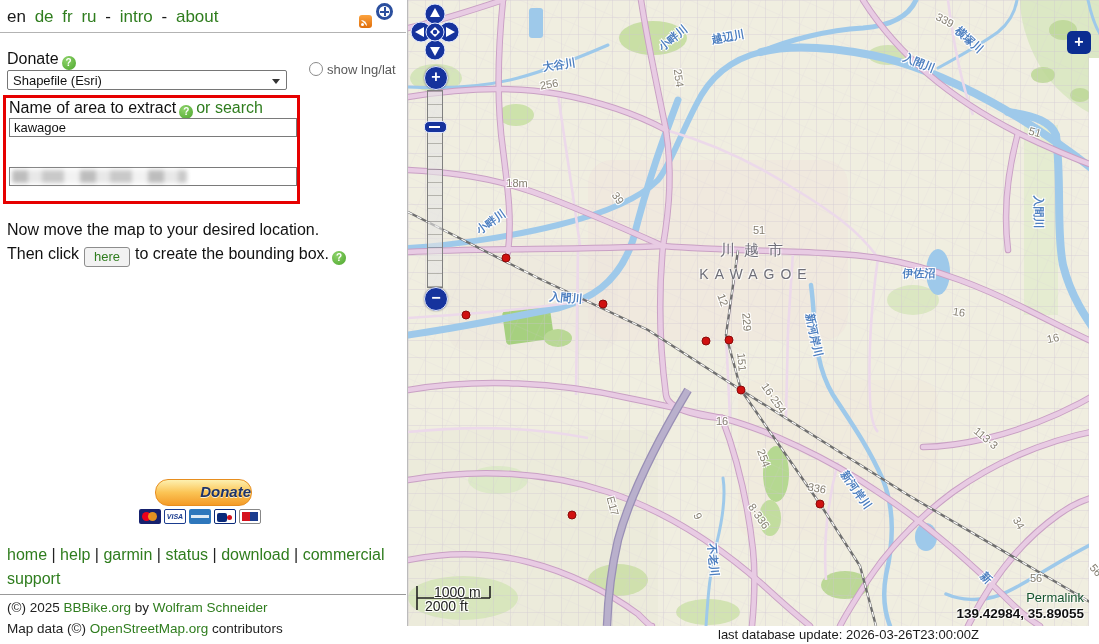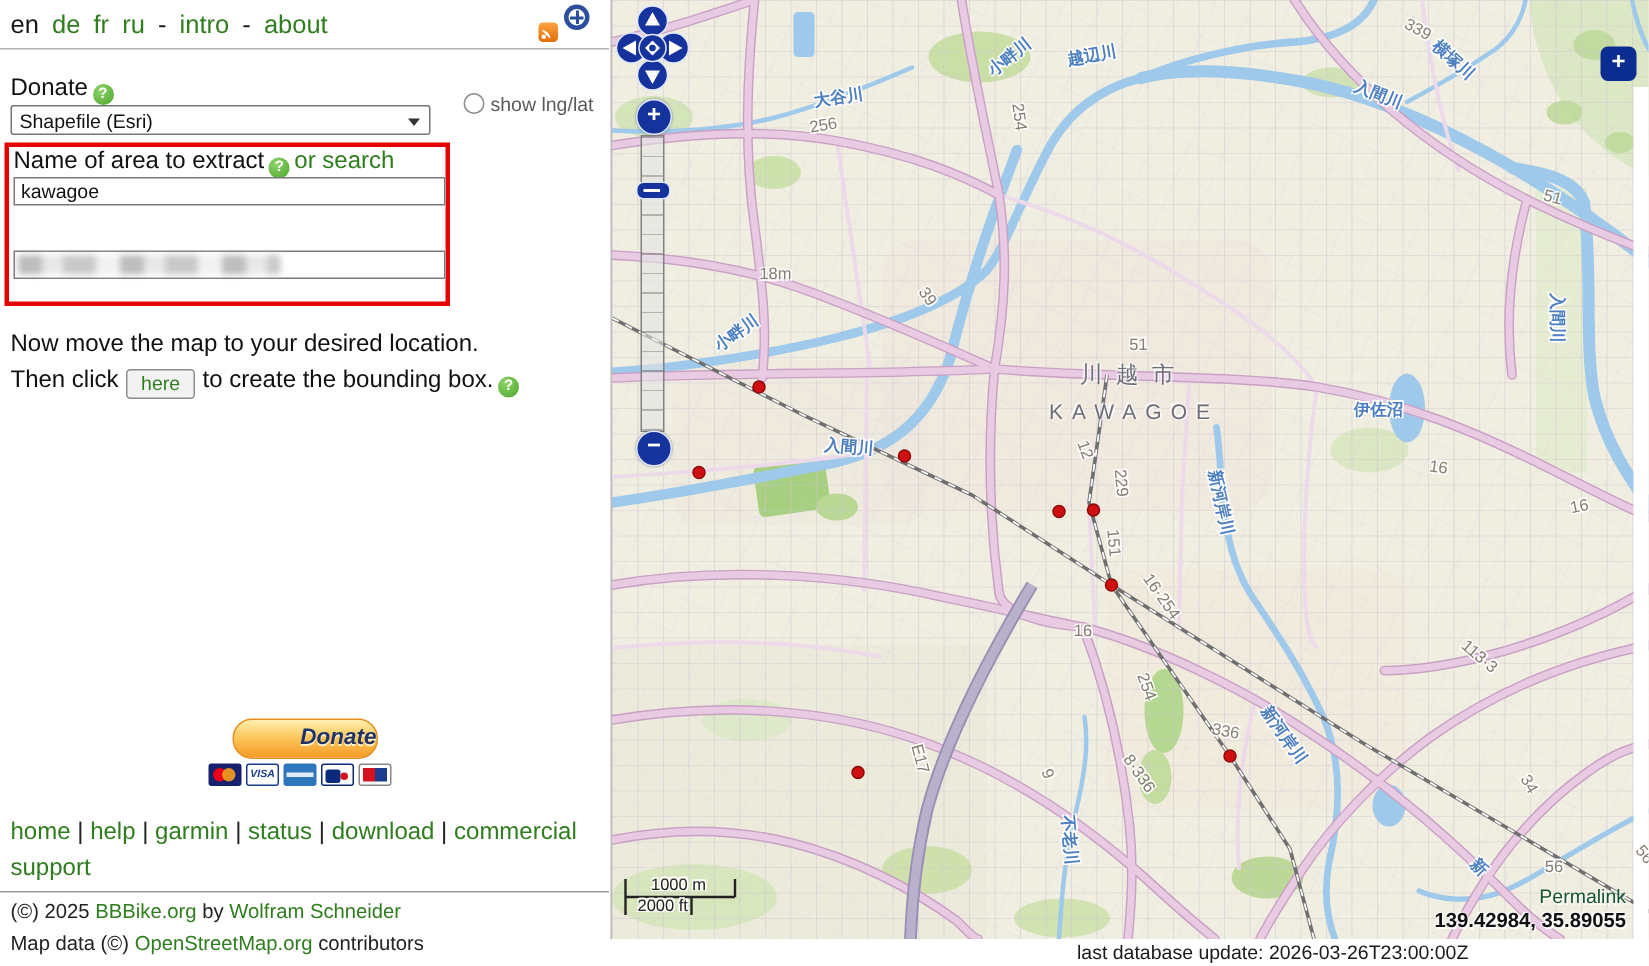--- a/index.html
+++ b/index.html
@@ -96,21 +96,21 @@
   #zoom-slider{position:absolute;left:19px;top:90px;width:14px;height:196px;border:1px solid #808080;
     background:repeating-linear-gradient(to bottom,rgba(120,120,120,.5) 0 1px,rgba(228,228,228,.6) 1px 13px);
     cursor:pointer;}
   #zoom-handle{position:absolute;left:16px;top:121px;width:21px;height:10px;background:#16339d;
     border-radius:5px;border:1px solid #dfe6ff;cursor:grab;}
   #zoom-handle::after{content:"";position:absolute;left:4px;top:3.5px;width:11px;height:2px;background:#fff;}
   #layer-btn{position:absolute;left:659px;top:31px;width:24px;height:23px;border-radius:5px;
     background:#0b2d91;color:#fff;font-size:16px;font-weight:bold;text-align:center;line-height:22px;cursor:pointer;}
   
   #scalebar{position:absolute;left:8px;top:584px;width:90px;height:30px;pointer-events:none;}
-  #scalebar .stext{position:absolute;font-size:11px;color:#222;
+  #scalebar .stext{position:absolute;font-size:14px;color:#222;
     text-shadow:1px 1px 0 #fff,-1px -1px 0 #fff,1px -1px 0 #fff,-1px 1px 0 #fff;text-align:center;}
   #scale-m-text{left:18px;top:0px;}
   #scale-ft-text{left:9px;top:14px;}
   
   #map-attrib{position:absolute;right:16px;top:551px;font-size:13px;color:#3f9c3f;cursor:pointer;
     text-shadow:0 0 2px #fff,1px 1px 0 #fff,-1px -1px 0 #fff;}
   #permalink{position:absolute;right:16px;top:590px;font-size:13px;color:#14532d;cursor:pointer;
     text-shadow:0 0 2px #fff,1px 1px 0 #fff;}
   #coords{position:absolute;right:16px;top:606px;font-size:13.5px;font-weight:bold;color:#111;
     text-shadow:0 0 2px #fff,1px 1px 0 #fff,-1px -1px 0 #fff;}

